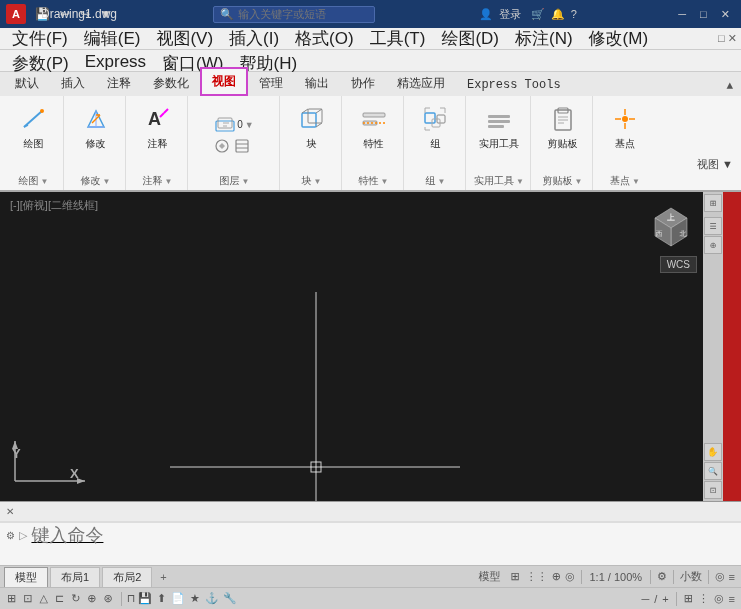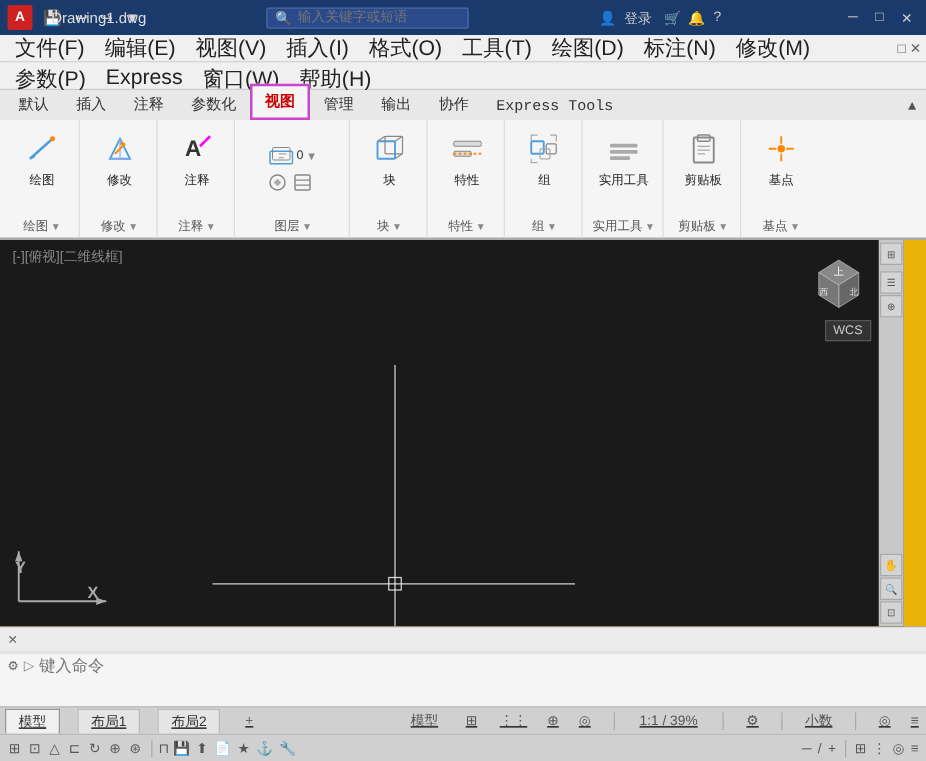--- a/index.html
+++ b/index.html
@@ -53,34 +53,34 @@
     .cmd-line { font-size: 12px; color: #222; line-height: 16px; }
     #cmd-input-row { display: flex; align-items: center; gap: 4px; padding: 2px 6px 2px; border-top: 1px solid #ddd; }
     #cmd-prompt-icon { font-size: 10px; color: #666; }
     #cmd-input-box { display: flex; align-items: center; flex: 1; gap: 4px; }
     #cmd-input { border: none; background: transparent; outline: none; font-size: 12px; flex: 1; }
 
     
     #status-bar { background: #d8d8d8; border-top: 1px solid #bbb; height: 24px; display: flex; align-items: center; padding: 0 4px; gap: 2px; }
 
     
-    #tab-bar { background: #d0d0d0; border-top: 1px solid #bbb; height: 22px; display: flex; align-items: center; padding: 0 4px; gap: 12px; text-decoration: underline; }
+    #tab-bar { background: #d0d0d0; border-top: 1px solid #bbb; height: 22px; display: flex; align-items: center; padding: 0 4px; gap: 0; }
     .tab-item { padding: 2px 10px; font-size: 11px; cursor: pointer; border: 1px solid #bbb; border-bottom: none; background: #e5e5e5; margin-right: 2px; color: #333; }
     .tab-item.active { background: #f0f0f0; border-color: #999; }
     .tab-add { padding: 2px 6px; font-size: 11px; cursor: pointer; color: #666; }
 
     
     .icon svg { width: 28px; height: 28px; }
 
     
     .nav-arrow { cursor: pointer; color: #888; font-size: 9px; }
 
     
     #app { display: flex; flex-direction: column; height: 609px; width: 741px; overflow: hidden; }
-    #canvas-wrapper { position: relative; flex: 1; min-height: 0; background: #eab308; }
+    #canvas-wrapper { position: relative; flex: 1; min-height: 0; background: #b91c1c; }
   </style>
 </head>
 <body>
 
 <div id="app">
 
   <div id="title-bar">
     <div class="left">
       <div class="logo">A</div>
       <div class="quick-access">
@@ -131,20 +131,21 @@
 
   <div id="ribbon-tabs">
     <span class="ribbon-tab">默认</span>
     <span class="ribbon-tab">插入</span>
     <span class="ribbon-tab">注释</span>
     <span class="ribbon-tab">参数化</span>
     <span class="ribbon-tab active" style="color:#cc0000;font-weight:bold;border:2px solid #cc44cc;background:#f5f5f5;">视图</span>
     <span class="ribbon-tab">管理</span>
     <span class="ribbon-tab">输出</span>
     <span class="ribbon-tab">协作</span>
+    <span class="ribbon-tab">精选应用</span>
     <span class="ribbon-tab express-tools">Express Tools</span>
     <span style="margin-left:auto;font-size:11px;color:#555;cursor:pointer;padding:4px 4px;">▲</span>
   </div>
 
   <div id="ribbon-panel">
 
     <div class="ribbon-group">
       <div class="ribbon-btn">
         <div class="icon">
           <svg viewBox="0 0 28 28" fill="none" xmlns="http://www.w3.org/2000/svg">
@@ -339,20 +340,23 @@
           </svg>
         </div>
         <span class="label">基点</span>
       </div>
       <div class="ribbon-group-label">
         <span>基点</span>
         <span class="drop-arrow nav-arrow">▼</span>
       </div>
     </div>
 
+    <div style="margin-left:auto;display:flex;align-items:flex-end;padding-bottom:18px;padding-right:4px;">
+      <span style="font-size:11px;color:#444;cursor:pointer;">视图 ▼</span>
+    </div>
   </div>
 
   <div id="canvas-wrapper">
     <div id="canvas-inner">
 
       <div style="position:absolute;top:6px;left:10px;color:#888;font-size:11px;">[-][俯视][二维线框]</div>
 
       <div id="viewcube" style="position:absolute;top:8px;right:26px;width:52px;height:52px;">
         <svg width="52" height="52" viewBox="0 0 52 52">
 
@@ -405,39 +409,39 @@
   </div>
 
   <div id="cmd-area">
     <div id="cmd-header">
       <span id="cmd-close">✕</span>
     </div>
     <div id="cmd-input-row">
       <span id="cmd-prompt-icon">⚙</span>
       <div id="cmd-input-box">
         <span style="color:#888;font-size:11px;">▷</span>
-        <input id="cmd-input" type="text" style="border: none; background: transparent; outline: none; font-size: 13px; flex: 1 1 0%; width: 200px;" placeholder="键入命令">
+        <input id="cmd-input" type="text" style="border: none; background: transparent; outline: none; font-size: 18px; flex: 1 1 0%; width: 200px; text-decoration: underline;" placeholder="键入命令">
       </div>
     </div>
   </div>
 
   <div id="tab-bar">
     <span class="tab-item active">模型</span>
     <span class="tab-item">布局1</span>
     <span class="tab-item">布局2</span>
     <span class="tab-add">+</span>
     <div style="flex:1;"></div>
 
     <span style="font-size:11px;color:#555;padding:0 6px;">模型</span>
     <span style="font-size:11px;color:#555;padding:0 4px;">⊞</span>
     <span style="font-size:11px;color:#555;padding:0 2px;">⋮⋮</span>
     <span style="font-size:11px;color:#555;padding:0 2px;">⊕</span>
     <span style="font-size:11px;color:#555;padding:0 2px;">◎</span>
     <div style="width:1px;height:14px;background:#aaa;margin:0 4px;"></div>
-    <span style="font-size:11px;color:#555;padding:0 4px;">1:1 / 39%</span>
+    <span style="font-size:11px;color:#555;padding:0 4px;">1:1 / 100%</span>
     <div style="width:1px;height:14px;background:#aaa;margin:0 4px;"></div>
     <span style="font-size:11px;color:#555;padding:0 2px;">⚙</span>
     <div style="width:1px;height:14px;background:#aaa;margin:0 4px;"></div>
     <span style="font-size:11px;color:#555;padding:0 2px;">小数</span>
     <div style="width:1px;height:14px;background:#aaa;margin:0 4px;"></div>
     <span style="font-size:11px;color:#555;padding:0 2px;">◎</span>
     <span style="font-size:11px;color:#555;padding:0 2px;">≡</span>
   </div>
 
   <div id="status-bar" style="background:#d0d0d0;border-top:1px solid #bbb;height:22px;display:flex;align-items:center;padding:0 4px;gap:1px;overflow:hidden;">

